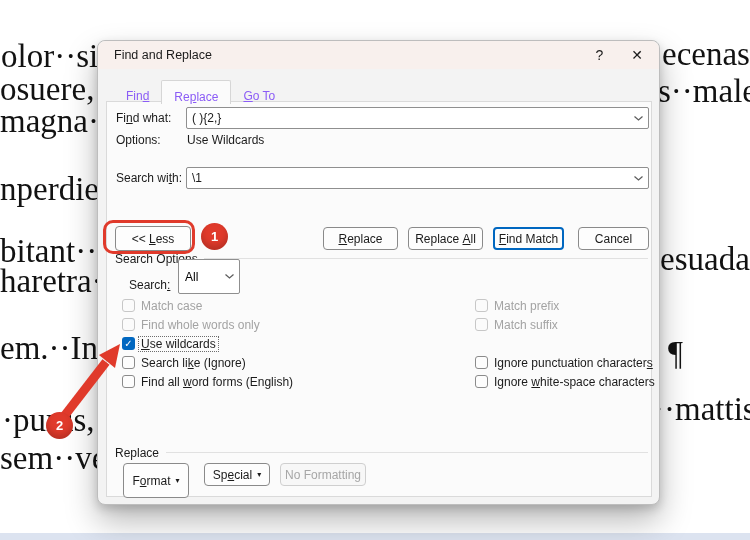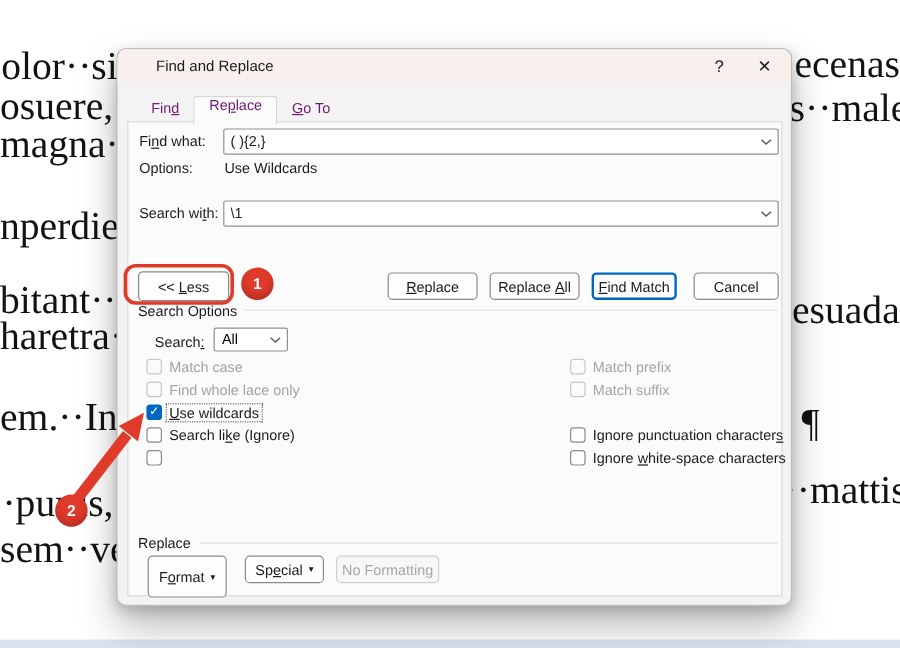--- a/index.html
+++ b/index.html
@@ -10,26 +10,26 @@
   
   .doc-line{position:absolute;font-family:"Liberation Serif","DejaVu Serif",serif;
             font-size:33px;color:#121212;white-space:pre;line-height:1.1;z-index:1}
   .bottom-strip{position:absolute;left:0;bottom:0;width:750px;height:7px;background:#dce3f0;z-index:0}
 
   
   .dlg{position:absolute;left:97px;top:40px;width:563px;height:465px;z-index:2;
        background:#f3f3f3;border:1px solid #bdbdbd;border-radius:8px;
        box-shadow:0 16px 32px rgba(0,0,0,.28),0 4px 10px rgba(0,0,0,.16)}
   .titlebar{height:28px;background:#f8f0ed;border-radius:8px 8px 0 0;display:flex;
-            align-items:center;padding-left:32px;font-size:12.5px;color:#1b1b1b}
+            align-items:center;padding-left:16px;font-size:12.5px;color:#1b1b1b}
   .tb-icons{margin-left:auto;display:flex;gap:28px;padding-right:16px;font-size:14px;color:#1b1b1b}
   .tb-btn{cursor:default;line-height:14px}
 
   .tabs{position:absolute;left:16px;top:39px;display:flex;align-items:flex-end;z-index:3}
-  .tab{height:20px;padding:0 12px;font-size:12px;color:#701a75;display:flex;align-items:flex-start}
+  .tab{height:20px;padding:0 12px;font-size:12px;color:#8b5cf6;display:flex;align-items:flex-end}
   .tab.active{height:24px;background:#fbfbfb;border:1px solid #d6d6d6;border-bottom:none;
               border-radius:2px 2px 0 0;margin-bottom:-1px}
 
   .panel{position:absolute;left:8px;top:60px;width:546px;height:396px;background:#fbfbfb;
          border:1px solid #dadada;}
 
   .lbl{position:absolute;font-size:12px;color:#1b1b1b;line-height:14px;white-space:pre}
   .mn{text-decoration:underline;text-underline-offset:1px}
 
   .field{position:absolute;left:79px;width:463px;height:22px;background:#ffffff;
@@ -140,44 +140,45 @@
     <div class="btn" style="left:8px;top:124px;width:76px;height:25px"><span>&lt;&lt; </span><span class="mn">L</span><span>ess</span></div>
     <div class="btn" style="left:216px;top:125px;width:75px;height:23px"><span></span><span class="mn">R</span><span>eplace</span></div>
     <div class="btn" style="left:301px;top:125px;width:75px;height:23px"><span>Replace </span><span class="mn">A</span><span>ll</span></div>
     <div class="btn default" style="left:386px;top:125px;width:71px;height:23px"><span></span><span class="mn">F</span><span>ind Match</span></div>
     <div class="btn" style="left:471px;top:125px;width:71px;height:23px">Cancel</div>
 
     <div class="lbl" style="left:8px;top:150px">Search Options</div>
     <div class="group-line" style="left:97px;top:156px;width:444px"></div>
 
     <div class="lbl" style="left:22px;top:176px"><span>Search</span><span class="mn">:</span><span></span></div>
-    <div class="field" style="left:71px;top:171px;width:62px;height:20px">
+    <div class="field" style="left:71px;top:157px;width:62px;height:35px">
       <span style="font-size:12px;padding-left:6px;flex:1">All</span>
       <span class="chev">
         <svg width="11" height="7">
             <polyline points="1.5,1.5 5.5,5 9.5,1.5" fill="none" stroke="#5c5c5c" stroke-width="1.2"></polyline>
           </svg>
       </span>
     </div>
 
     <div class="cb dis" style="left:15px;top:197px"></div>
     <div class="cb-lbl dis" style="left:34px;top:197px">Match case</div>
 
     <div class="cb dis" style="left:15px;top:216px"></div>
-    <div class="cb-lbl dis" style="left:34px;top:216px">Find whole lace only</div>
+    <div class="cb-lbl dis" style="left:34px;top:216px">Find whole words only</div>
 
     <div class="cb checked" style="left:15px;top:235px">
       <span>✓</span>
     </div>
     <div class="cb-lbl focus-dotted" style="left:34px;top:234px"><span></span><span class="mn">U</span><span>se wildcards</span></div>
 
     <div class="cb" style="left:15px;top:254px"></div>
     <div class="cb-lbl" style="left:34px;top:254px"><span>Search li</span><span class="mn">k</span><span>e (Ignore)</span></div>
 
     <div class="cb" style="left:15px;top:273px"></div>
+    <div class="cb-lbl" style="left:34px;top:273px"><span>Find all </span><span class="mn">w</span><span>ord forms (English)</span></div>
 
     <div class="cb dis" style="left:368px;top:197px"></div>
     <div class="cb-lbl dis" style="left:387px;top:197px">Match prefix</div>
 
     <div class="cb dis" style="left:368px;top:216px"></div>
     <div class="cb-lbl dis" style="left:387px;top:216px">Match suffix</div>
 
     <div class="cb" style="left:368px;top:254px"></div>
     <div class="cb-lbl" style="left:387px;top:254px"><span>Ignore punctuation character</span><span class="mn">s</span><span></span></div>
 

